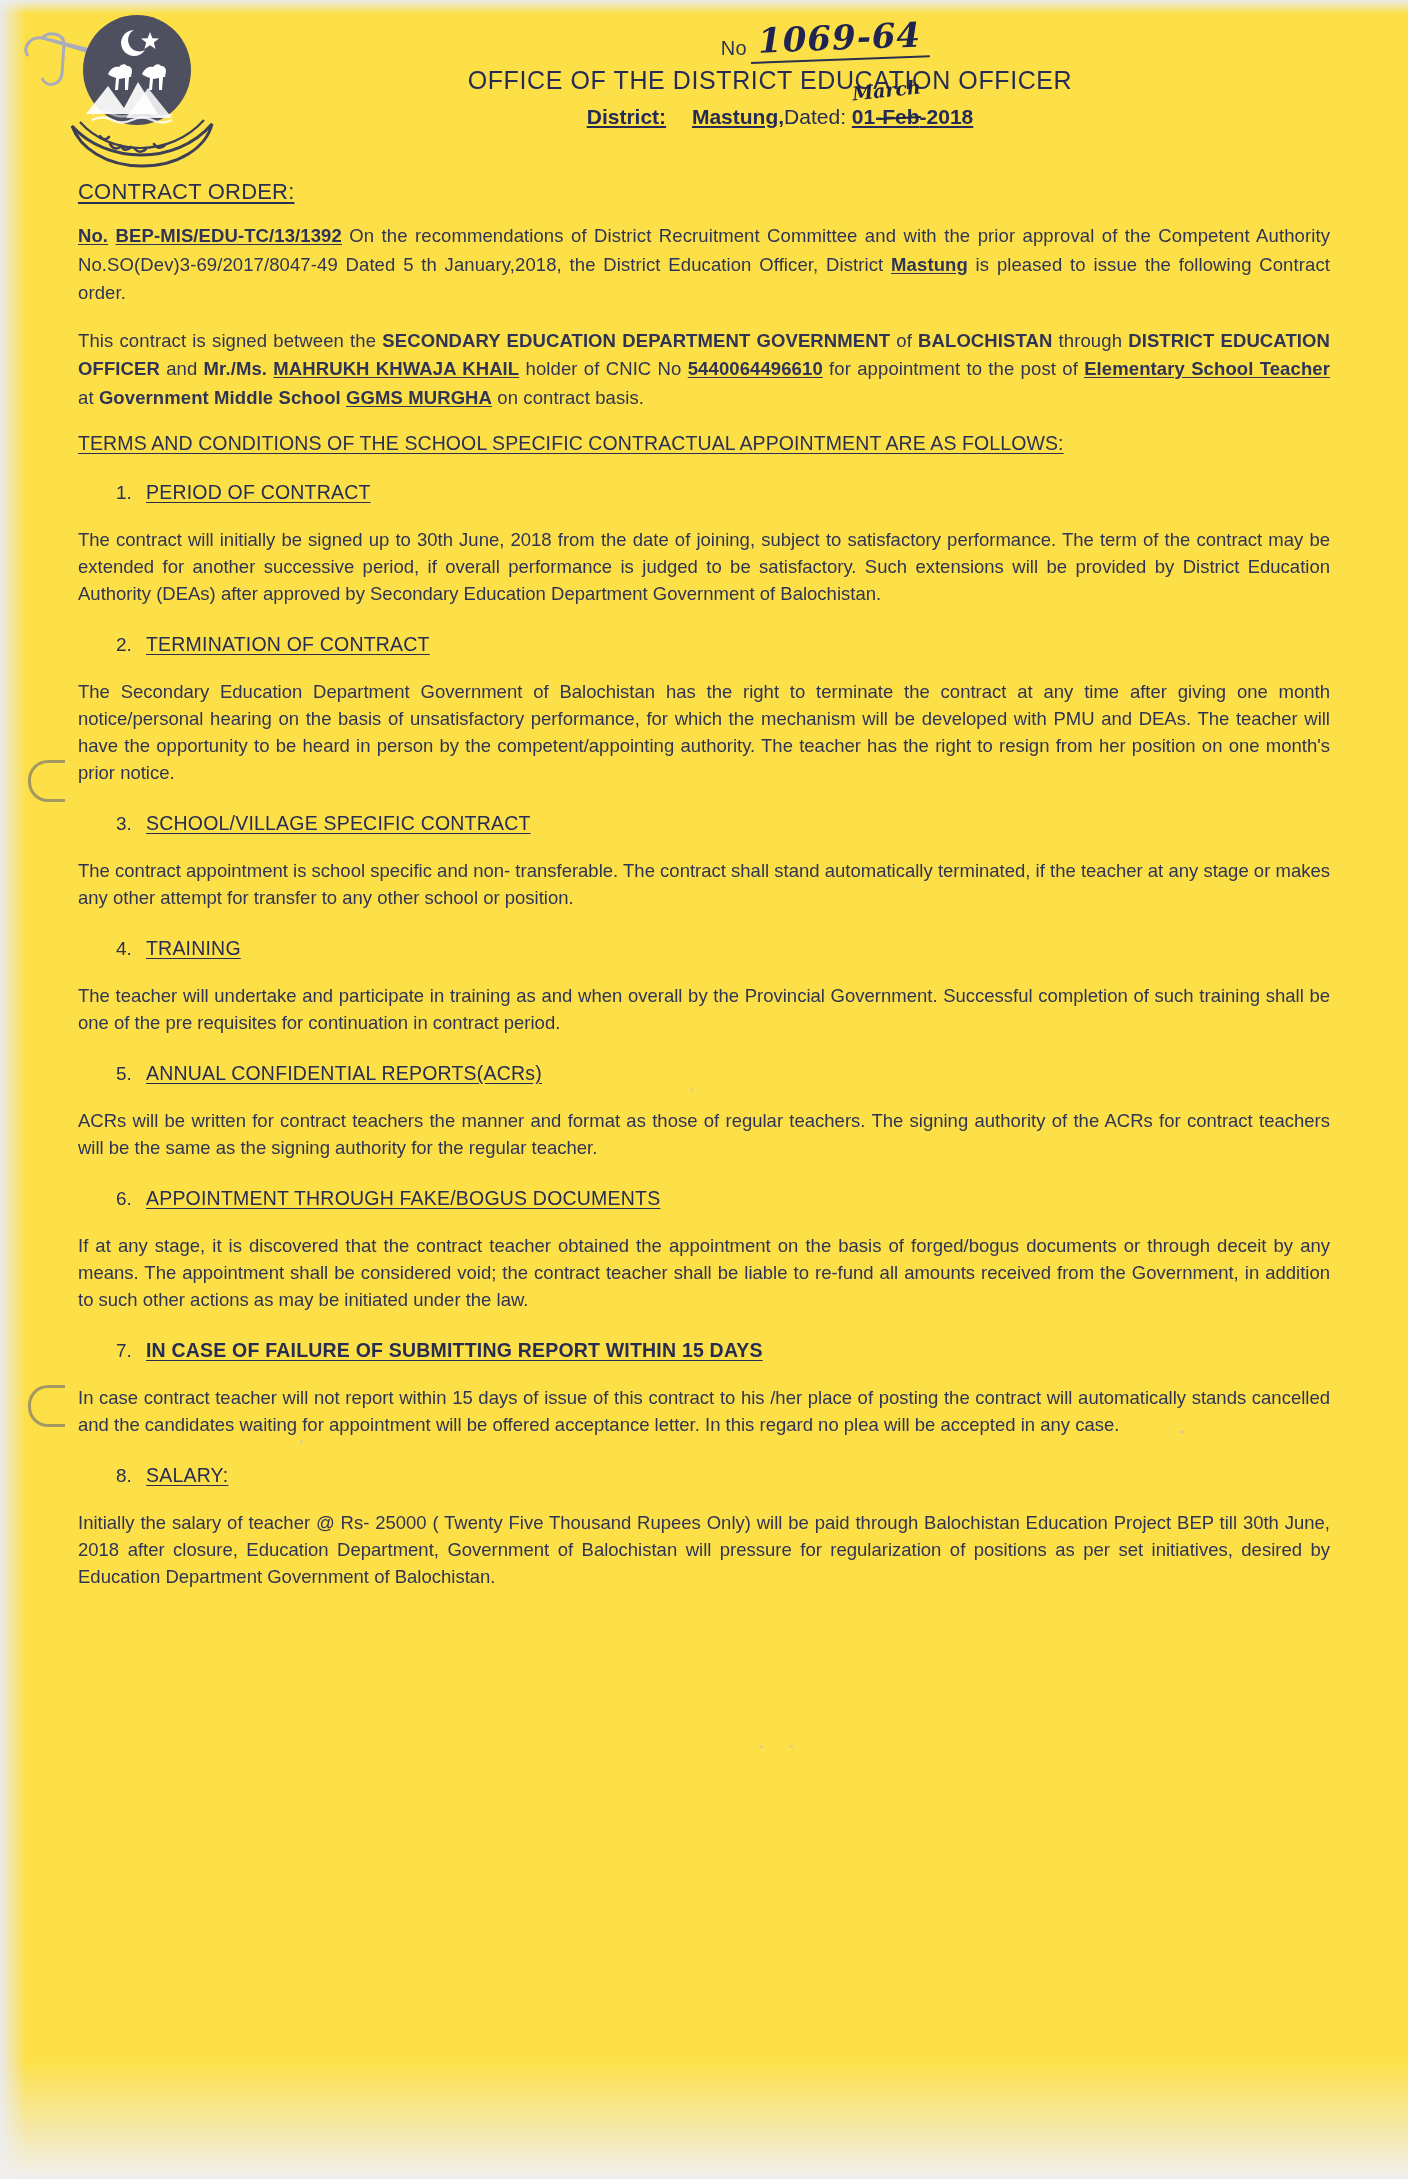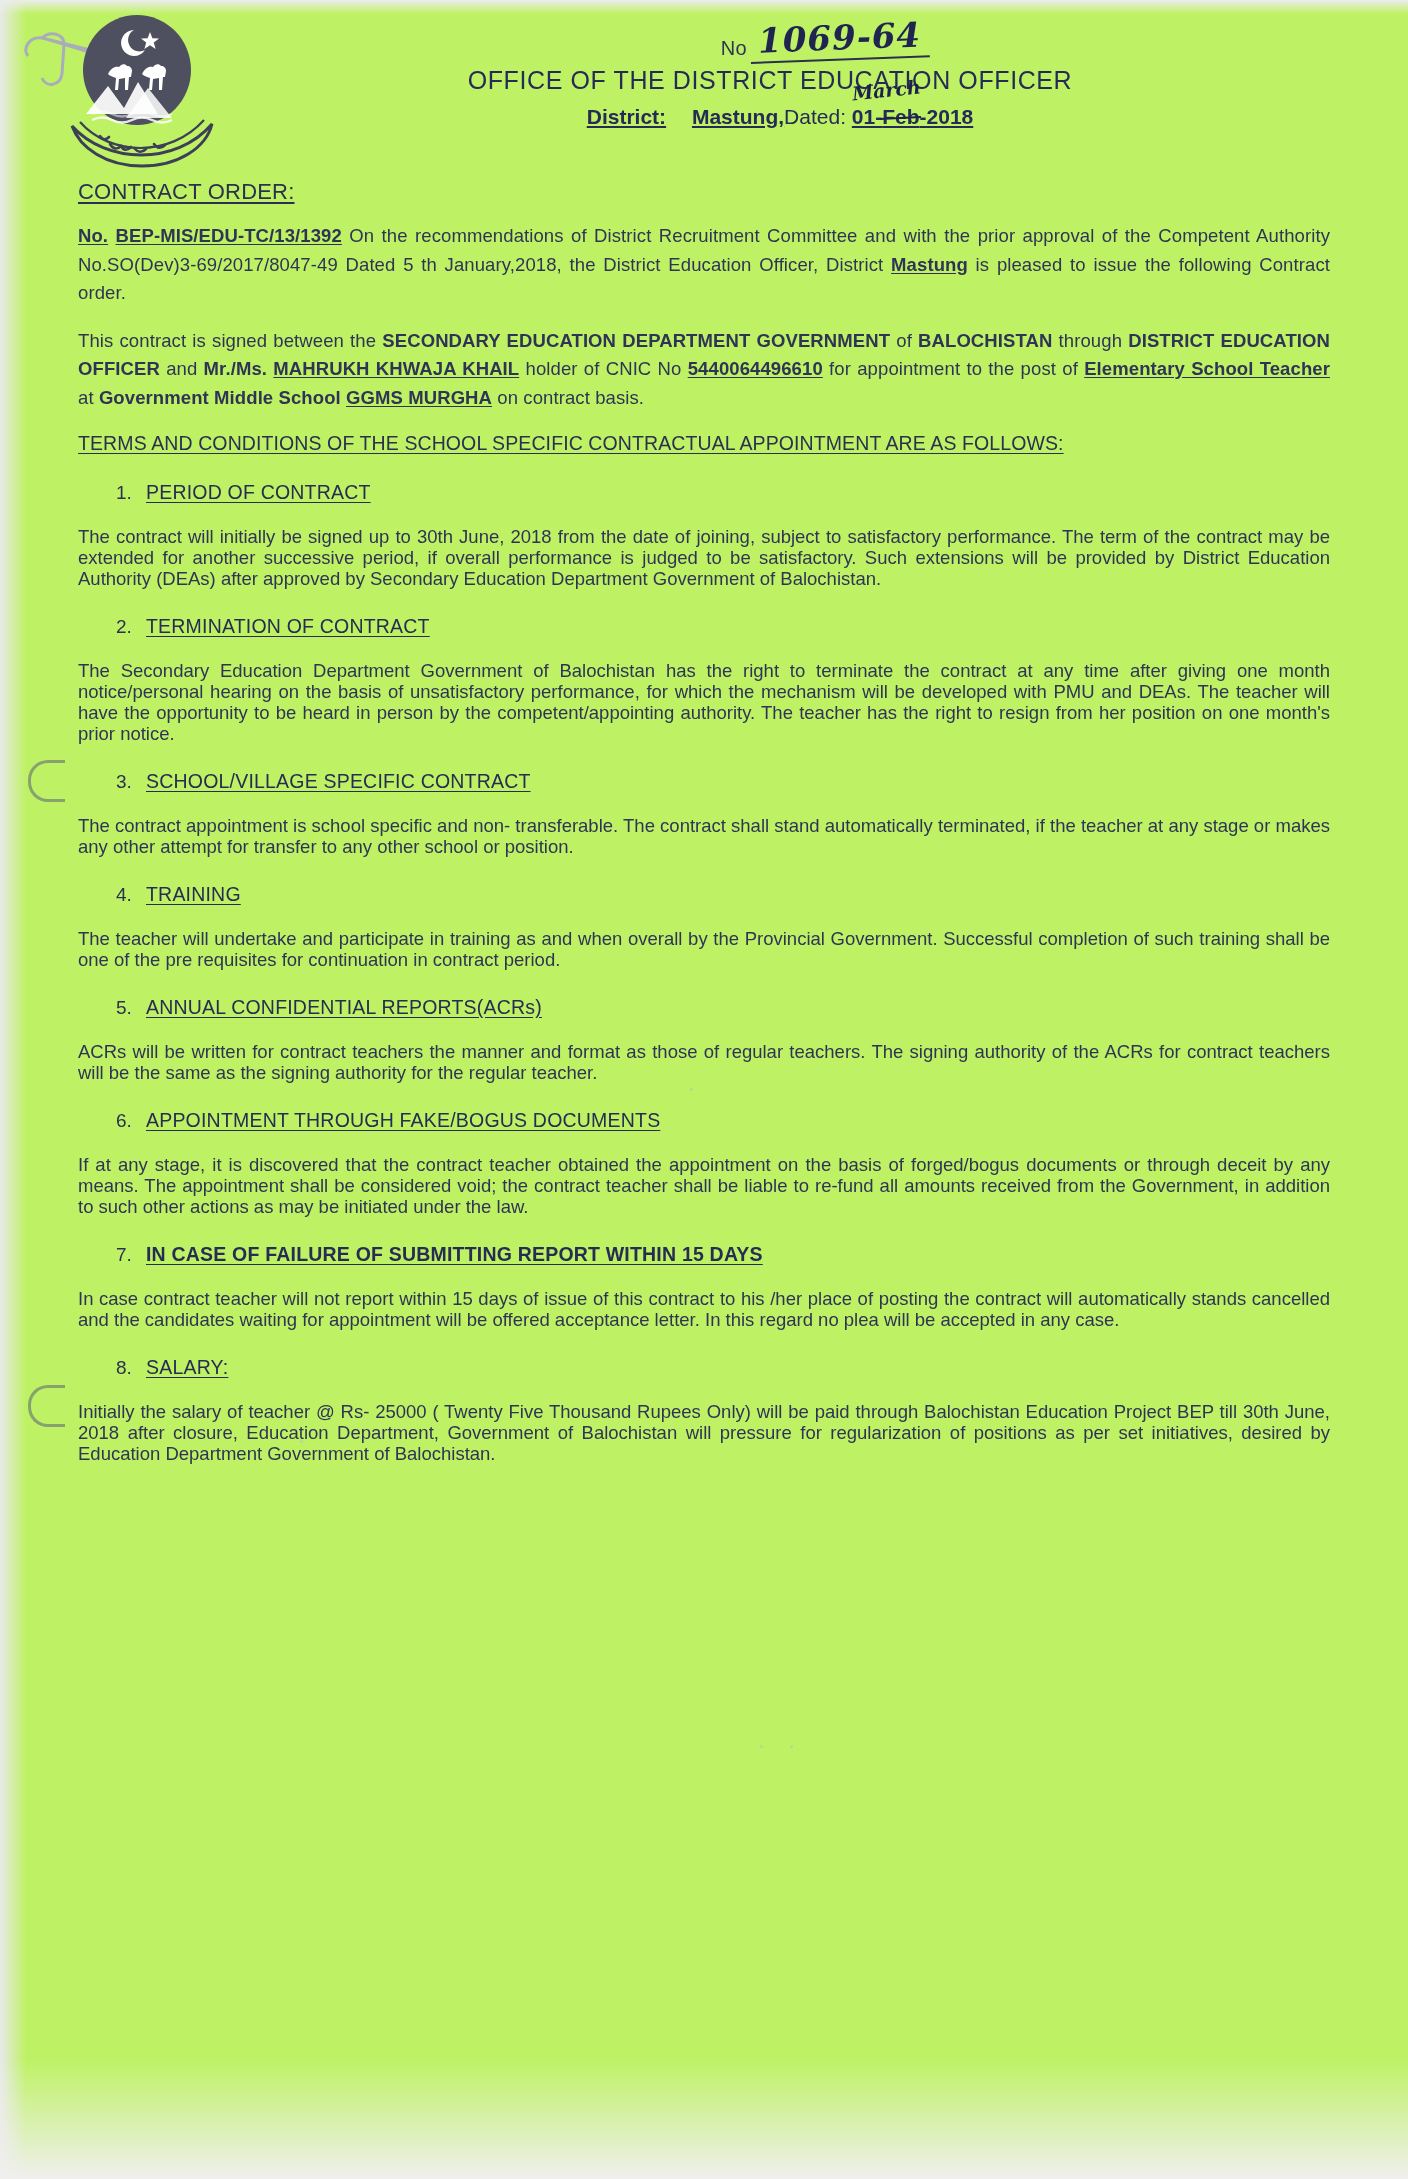--- a/index.html
+++ b/index.html
@@ -9,21 +9,21 @@
     background: #ffffff;
   }
   body {
     font-family: "Liberation Sans", sans-serif;
   }
   .page {
     position: relative;
     width: 1408px;
     height: 2179px;
     margin: 0 auto;
-    background: #bef264;
+    background: #fde047;
     overflow: hidden;
     color: #2b3050;
   }
   
   .scan-edge-left {
     position: absolute;
     left: 0; top: 0;
     width: 26px; height: 100%;
     background: linear-gradient(to right, #e9e9ea 0%, rgba(253,253,251,0) 100%);
     pointer-events: none;
@@ -182,21 +182,21 @@
     font-weight: 400;
     letter-spacing: .2px;
     text-decoration: underline;
     text-underline-offset: 3px;
     color: #272c52;
   }
   .section-title.bold { font-weight: 700; }
   .section-body {
     margin-top: 22px;
     font-size: 18.5px;
-    line-height: 21px;
+    line-height: 27px;
     text-align: justify;
     color: #2f3455;
   }
 
   
   .ring-mark {
     position: absolute;
     left: 28px;
     width: 34px;
     height: 36px;

